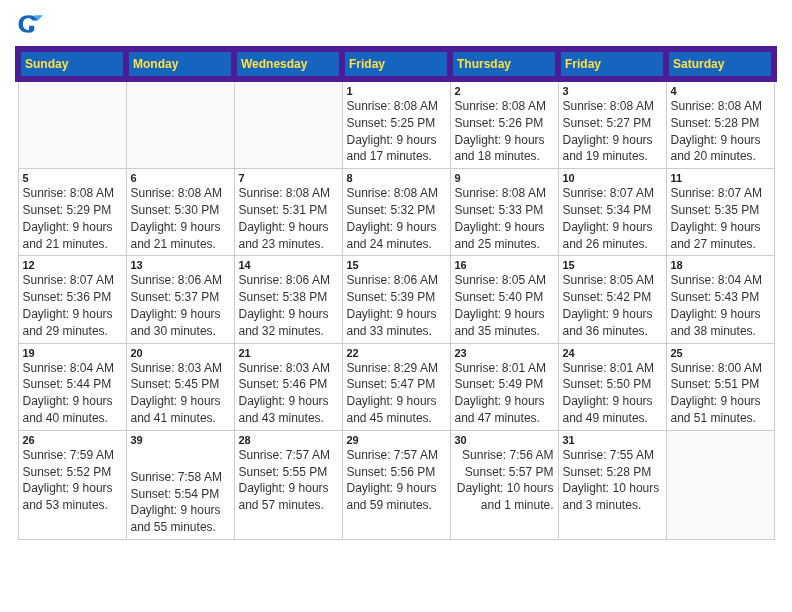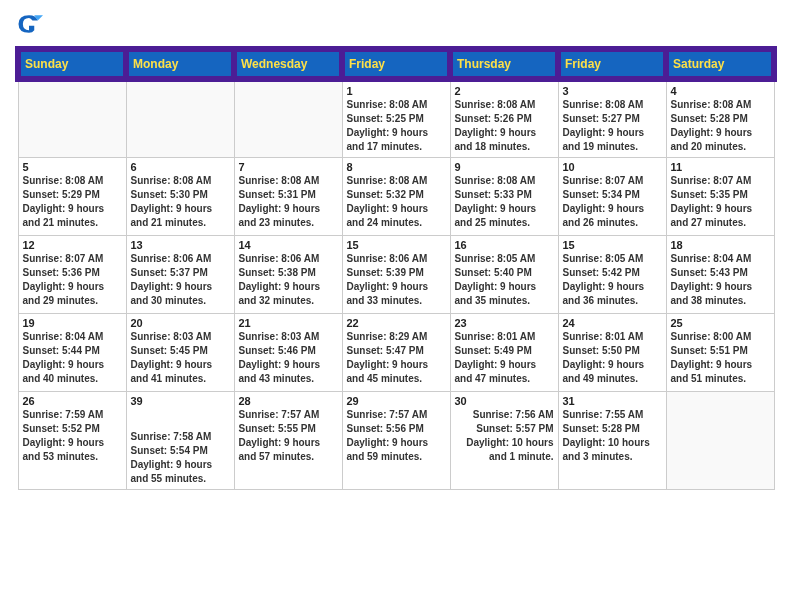--- a/index.html
+++ b/index.html
@@ -66,24 +66,23 @@
       color: #222;
       width: calc(100% / 7);
       height: 78px;
     }
     .day-number {
       font-size: 11px;
       font-weight: bold;
       margin-bottom: 1px;
     }
     .day-info {
-      font-size: 10px;
+      font-size: 12px;
       line-height: 1.4;
       color: #333;
-      font-weight: bold;
     }
     .empty-cell {
       background: #f9f9f9;
     }
   </style>
 </head>
 <body>
 
 <div class="page">
   <div class="header">

